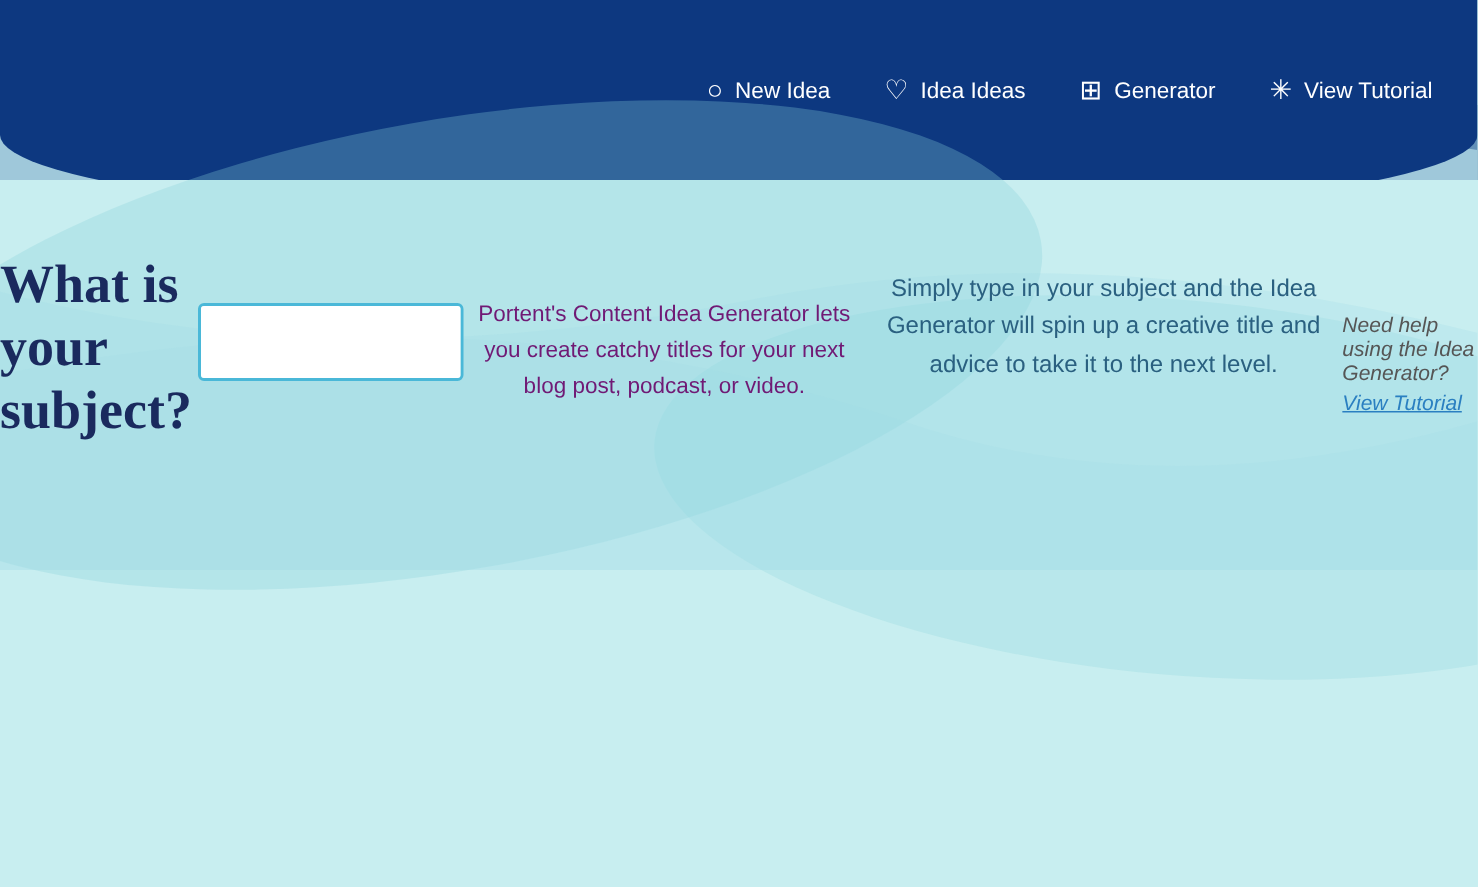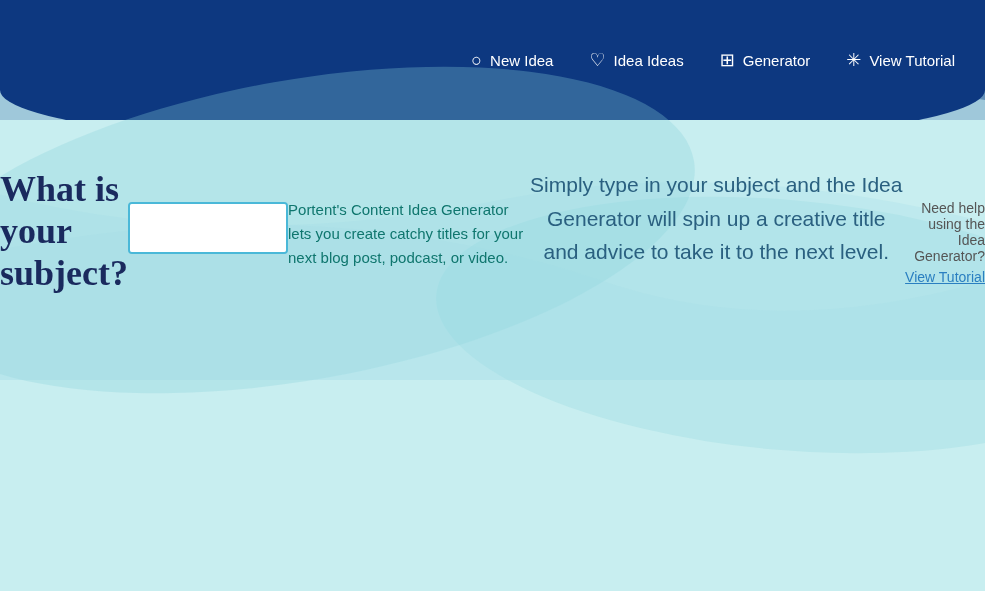--- a/index.html
+++ b/index.html
@@ -156,46 +156,47 @@
       padding: 0 24px;
       font-size: 15px;
       font-family: Arial, sans-serif;
       font-weight: 500;
       cursor: pointer;
       height: 48px;
     }
 
     .description {
       max-width: 420px;
-      text-align: left;
-      color: #0f766e;
+      text-align: center;
+      color: #701a75;
       font-family: Arial, sans-serif;
       font-size: 15px;
       line-height: 1.6;
       margin-bottom: 18px;
       position: relative;
       z-index: 5;
     }
 
     .description2 {
       max-width: 420px;
       text-align: center;
       color: #2a6080;
       font-family: Arial, sans-serif;
-      font-size: 21px;
+      font-size: 16px;
       line-height: 1.6;
       margin-bottom: 50px;
       position: relative;
       z-index: 5;
     }
 
     .help-section {
       position: relative;
       z-index: 5;
-      text-align: right;
+      text-align: left;
+      font-style: italic;
     }
 
     .help-text {
       color: #555;
       font-family: Arial, sans-serif;
       font-size: 14px;
       margin-bottom: 4px;
     }
 
     .view-tutorial-link {

